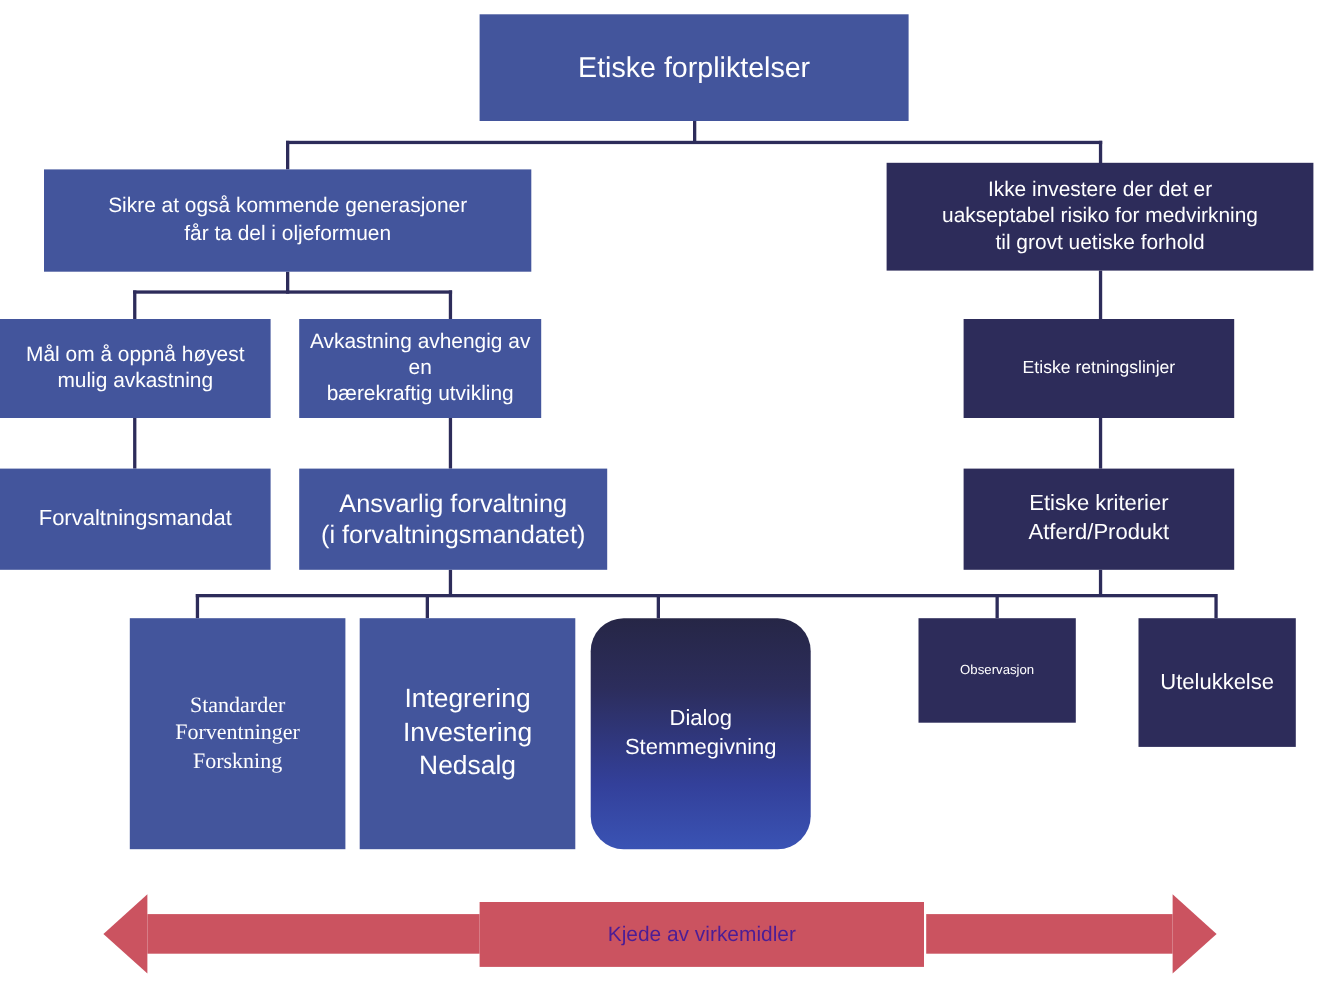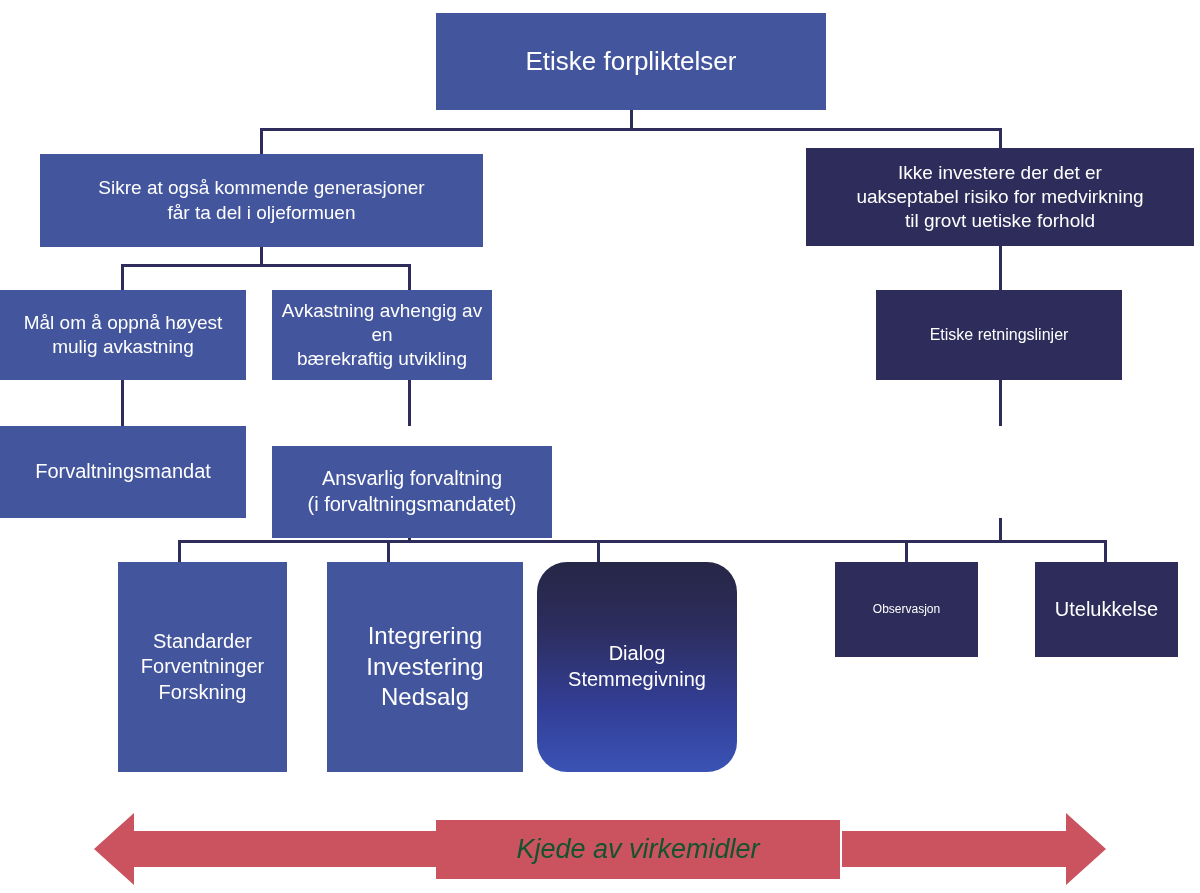--- a/index.html
+++ b/index.html
@@ -48,24 +48,23 @@
   .banner {
     position: absolute;
     background: #CB5360;
     z-index: 2;
   }
   .banner-label {
     position: absolute;
     display: flex;
     align-items: center;
     justify-content: center;
-    color: #14532d;
-    font-size: 27px;
+    color: #4c1d95;
+    font-size: 19px;
     z-index: 4;
-    font-style: italic;
   }
   .arrow-head {
     position: absolute;
     width: 0;
     height: 0;
     z-index: 2;
   }
   .arrow-left {
     border-top: 36px solid transparent;
     border-bottom: 36px solid transparent;
@@ -130,38 +129,40 @@
   <div class="node node-blue" style="left:0px; top:290px; width:246px; height:90px; font-size:19px;">Mål om å oppnå høyest
 mulig avkastning</div>
 
   <div class="node node-blue" style="left:272px; top:290px; width:220px; height:90px; font-size:19px;">Avkastning avhengig av en
 bærekraftig utvikling</div>
 
   <div class="node node-navy" style="left:876px; top:290px; width:246px; height:90px; font-size:16px;">Etiske retningslinjer</div>
 
   <div class="node node-blue" style="left:0px; top:426px; width:246px; height:92px; font-size:20px;">Forvaltningsmandat</div>
 
-  <div class="node node-blue" style="left:272px; top:426px; width:280px; height:92px; font-size:20px;margin-top:20px;">Ansvarlig forvaltning
+  <div class="node node-blue" style="left:272px; top:426px; width:280px; height:92px; font-size:23px;">Ansvarlig forvaltning
 (i forvaltningsmandatet)</div>
 
+  <div class="node node-navy" style="left:876px; top:426px; width:246px; height:92px; font-size:20px;">Etiske kriterier
+Atferd/Produkt</div>
 
-  <div class="node node-blue" style="left:118px; top:562px; width:169px; height:210px; font-size:20px;">Standarder
+  <div class="node node-blue" style="left:118px; top:562px; width:196px; height:210px; font-size:20px;font-family:Liberation Serif, serif;">Standarder
 Forventninger
 Forskning</div>
 
   <div class="node node-blue" style="left:327px; top:562px; width:196px; height:210px; font-size:24px;">Integrering
 Investering
 Nedsalg</div>
 
   <div class="node node-grad" style="left:537px; top:562px; width:200px; height:210px; font-size:20px;border-radius:30px;">Dialog
 Stemmegivning</div>
 
   <div class="node node-navy" style="left:835px; top:562px; width:143px; height:95px; font-size:12px;">Observasjon</div>
 
-  <div class="node node-navy" style="left:1035px; top:562px; width:143px; height:95px; font-size:20px;">Utelukkelse</div>
+  <div class="node node-navy" style="left:1035px; top:562px; width:143px; height:117px; font-size:20px;">Utelukkelse</div>
 
   <div class="arrow-head arrow-left" style="left:94px; top:813px;"></div>
   <div class="banner" style="left:134px; top:831px; width:302px; height:36px;"></div>
 
   <div class="banner" style="left:436px; top:820px; width:404px; height:59px;"></div>
   <div class="banner-label" style="left:436px; top:820px; width:404px; height:59px;">Kjede av virkemidler</div>
 
   <div class="banner" style="left:842px; top:831px; width:224px; height:36px;"></div>
   <div class="arrow-head arrow-right" style="left:1066px; top:813px;"></div>
 

